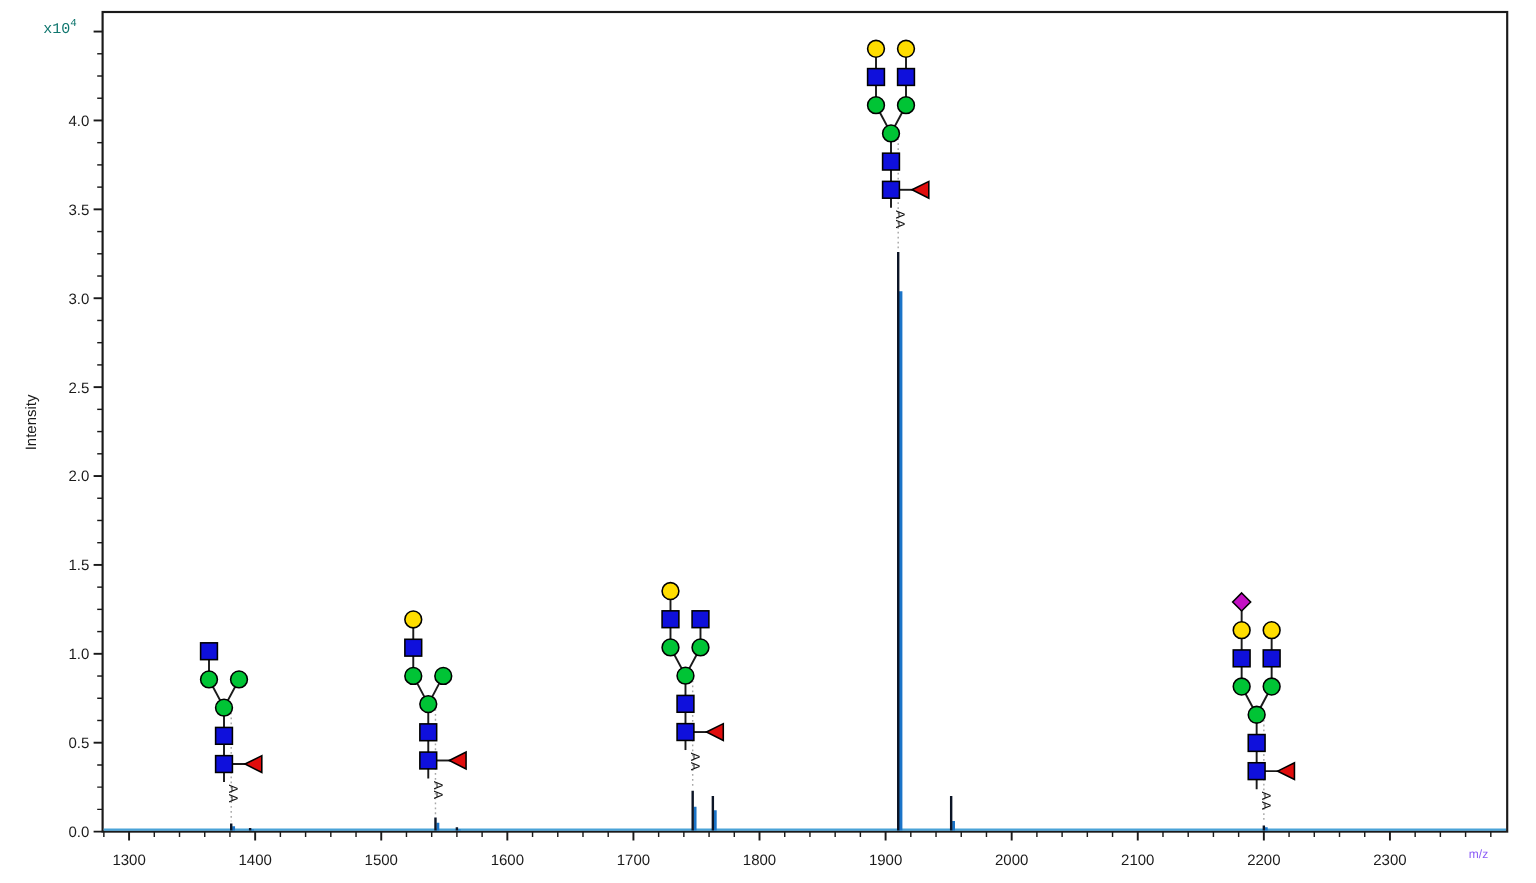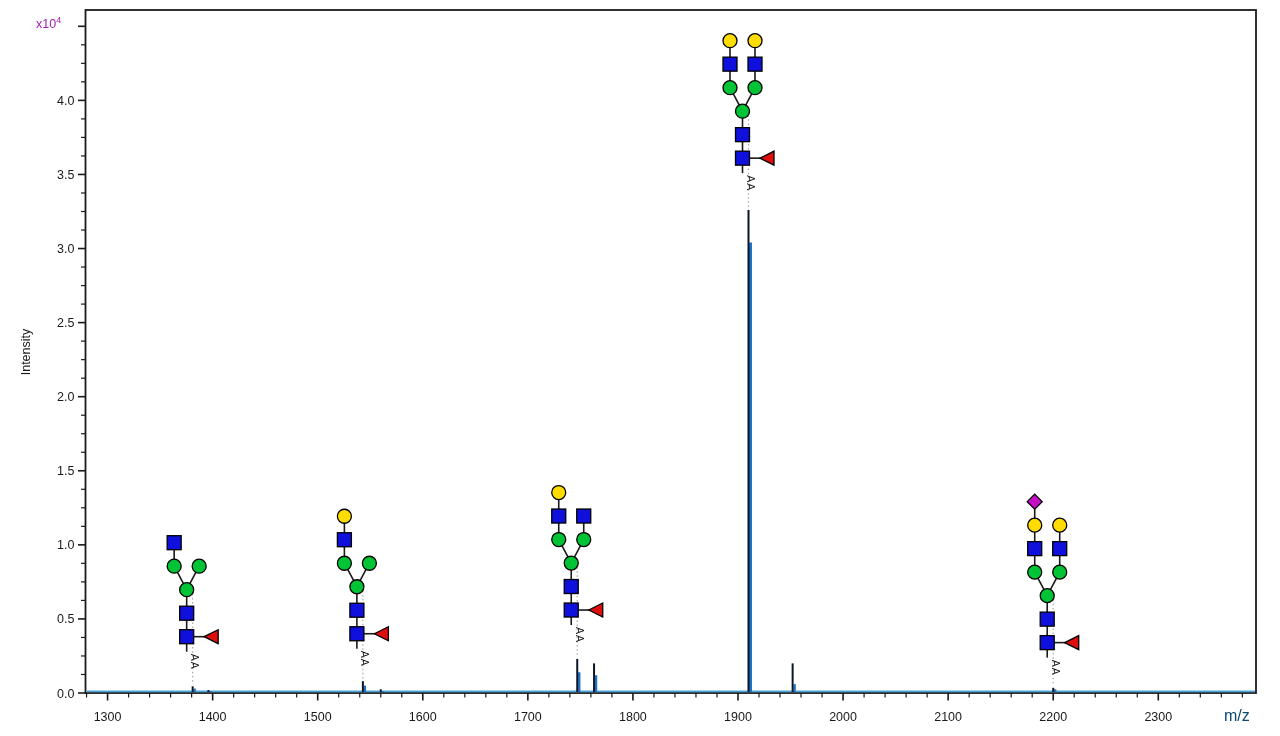--- a/index.html
+++ b/index.html
@@ -1,29 +1,29 @@
 <!DOCTYPE html>
 <html><head>
 <meta charset="utf-8">
 <style>
   html,body{margin:0;padding:0;background:#ffffff;}
   .canvas{
     position:relative;width:1280px;height:736px;background:#ffffff;overflow:hidden;
     font-family:"Liberation Sans","DejaVu Sans",sans-serif;color:#1a1a1a;
   }
   .scale-label{
-    position:absolute;left:36px;top:15px;font-size:12.5px;color:#a21caf;
+    position:absolute;left:36px;top:15px;font-size:12.5px;color:#0f766e;font-family:Liberation Mono, monospace;
   }
   .scale-label sup{font-size:9px;}
   .y-title{
     position:absolute;left:26px;top:352px;font-size:12.5px;color:#1a1a1a;
     transform:translate(-50%,-50%) rotate(-90deg);white-space:nowrap;
   }
   .x-title{
-    position:absolute;left:1224px;top:707px;font-size:16px;color:#0c4a6e;
+    position:absolute;left:1224px;top:707px;font-size:10px;color:#8b5cf6;
   }
   svg text{font-family:"Liberation Sans","DejaVu Sans",sans-serif;}
 </style>
 </head>
 <body>
 
 <div class="canvas">
   <div class="scale-label"><span>x10</span><sup>4</sup></div>
   <div class="y-title">Intensity</div>
   <div class="x-title">m/z</div>

